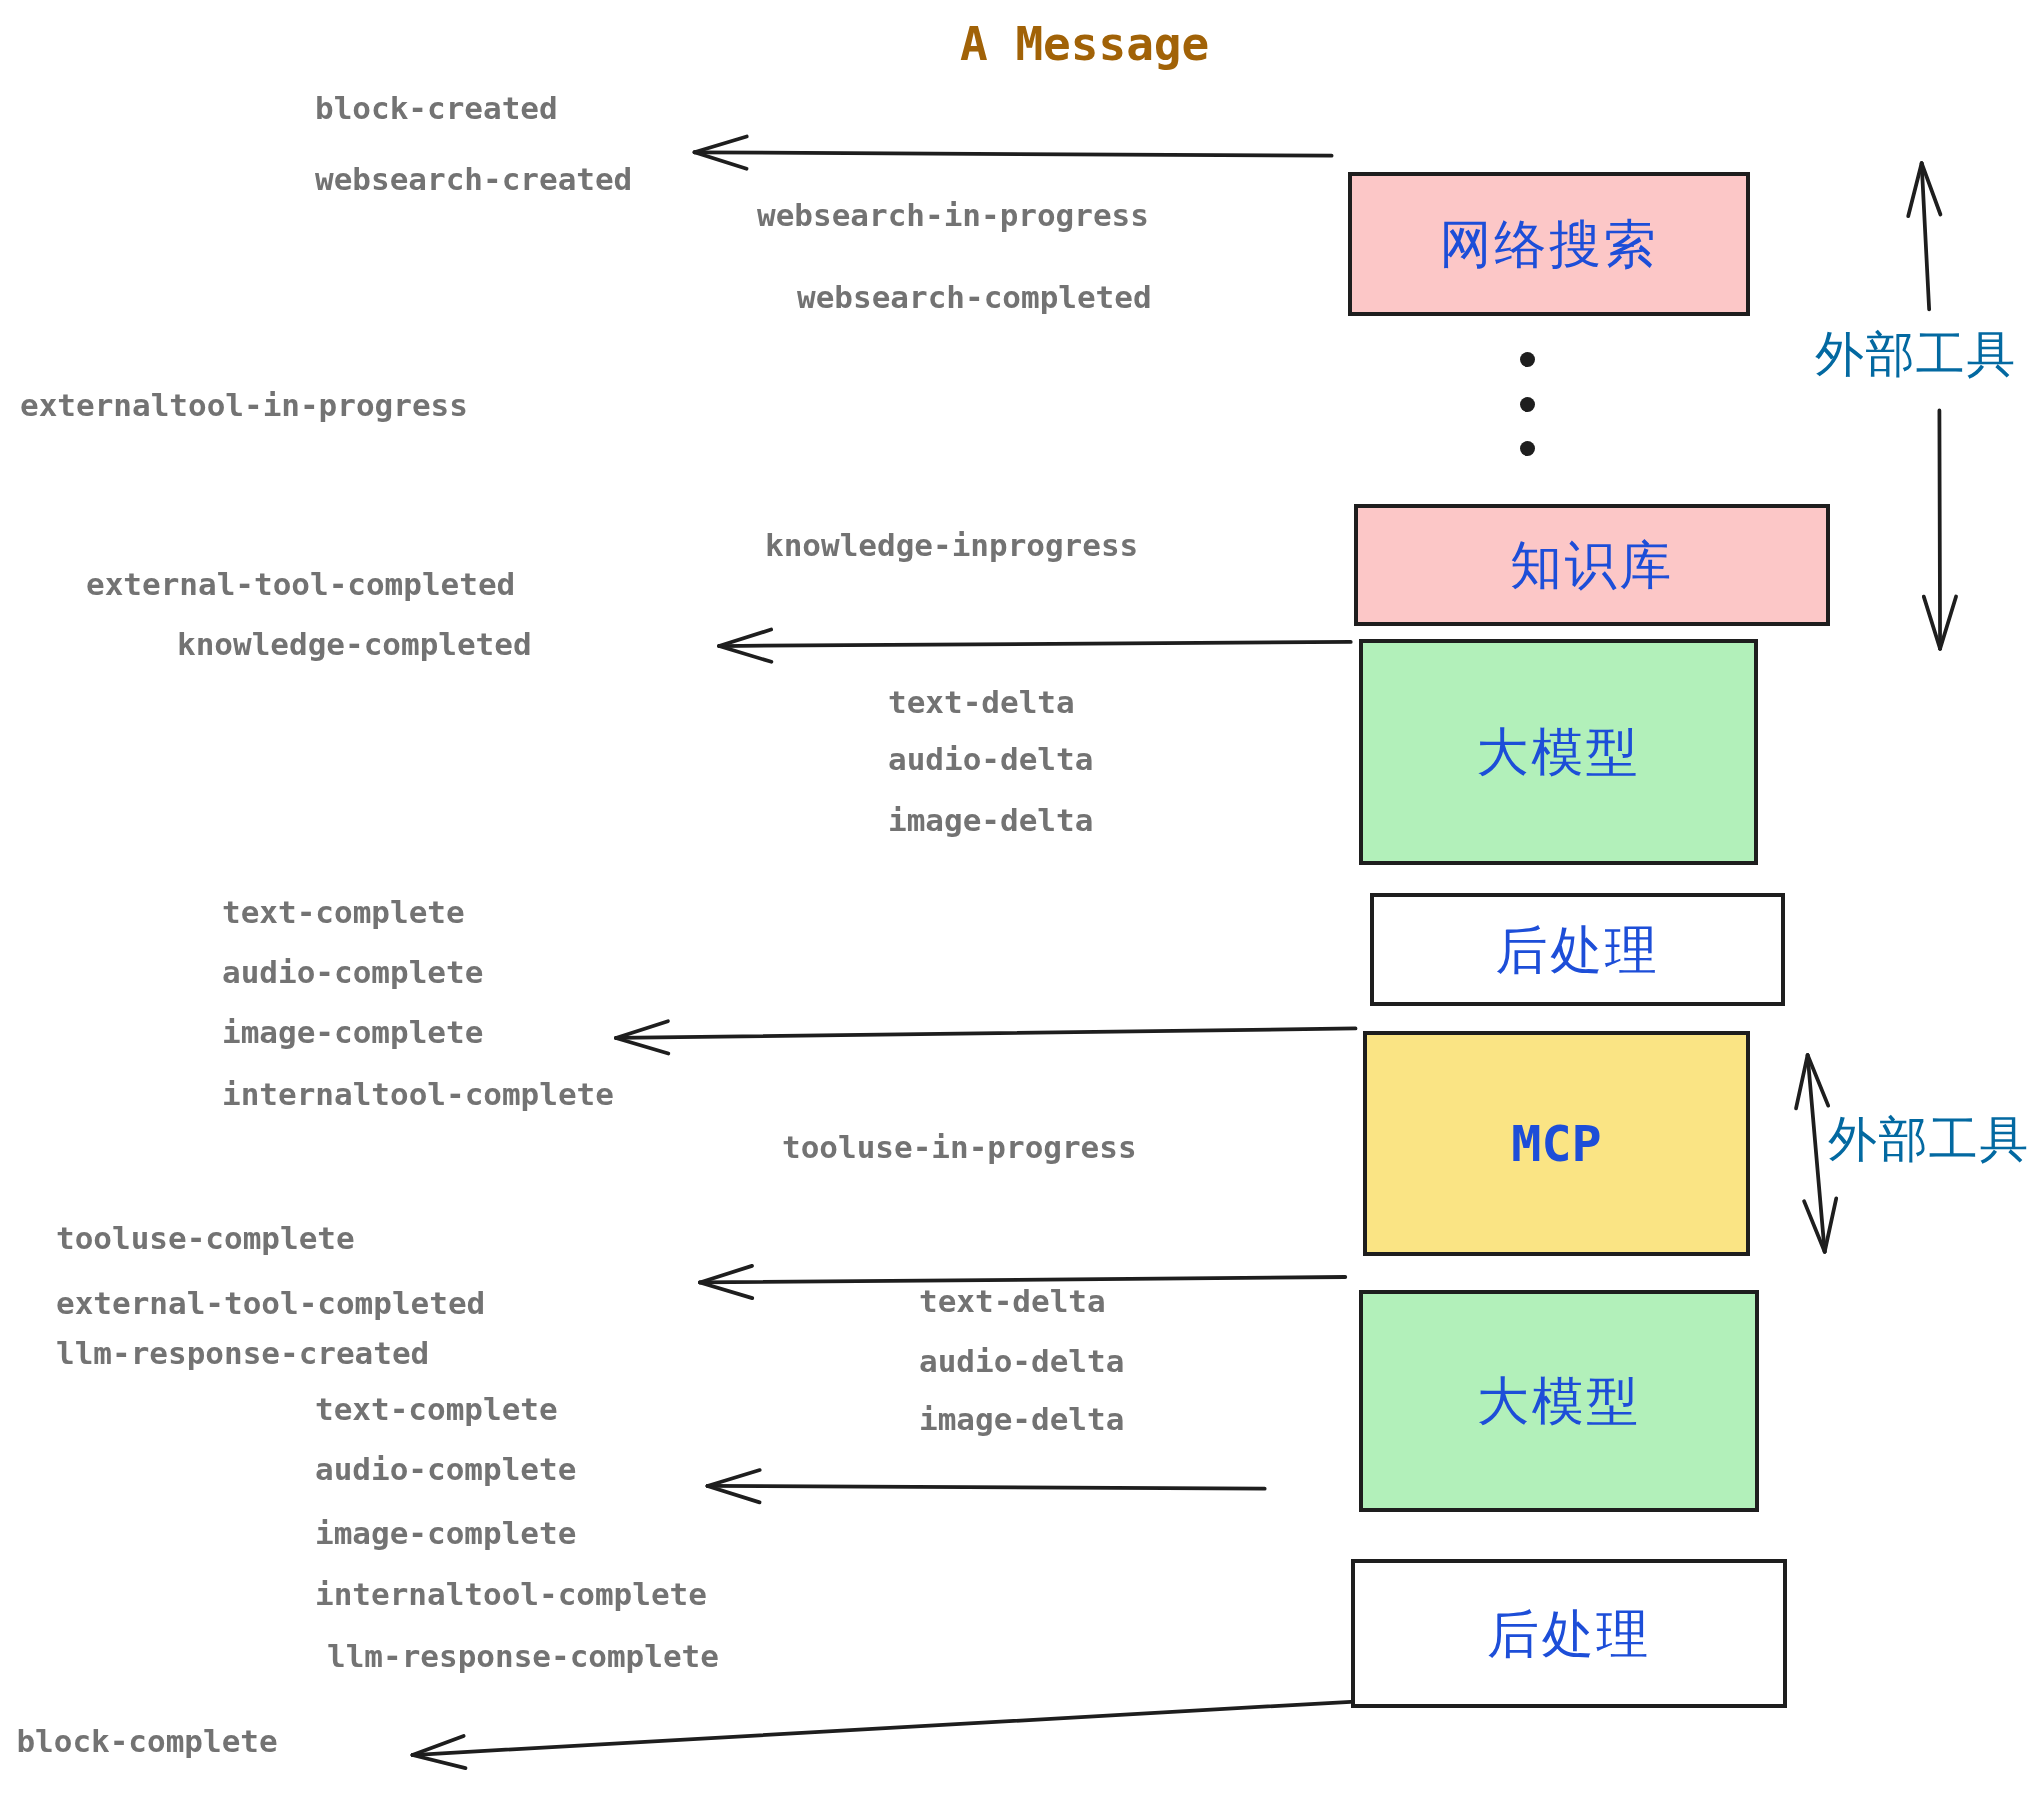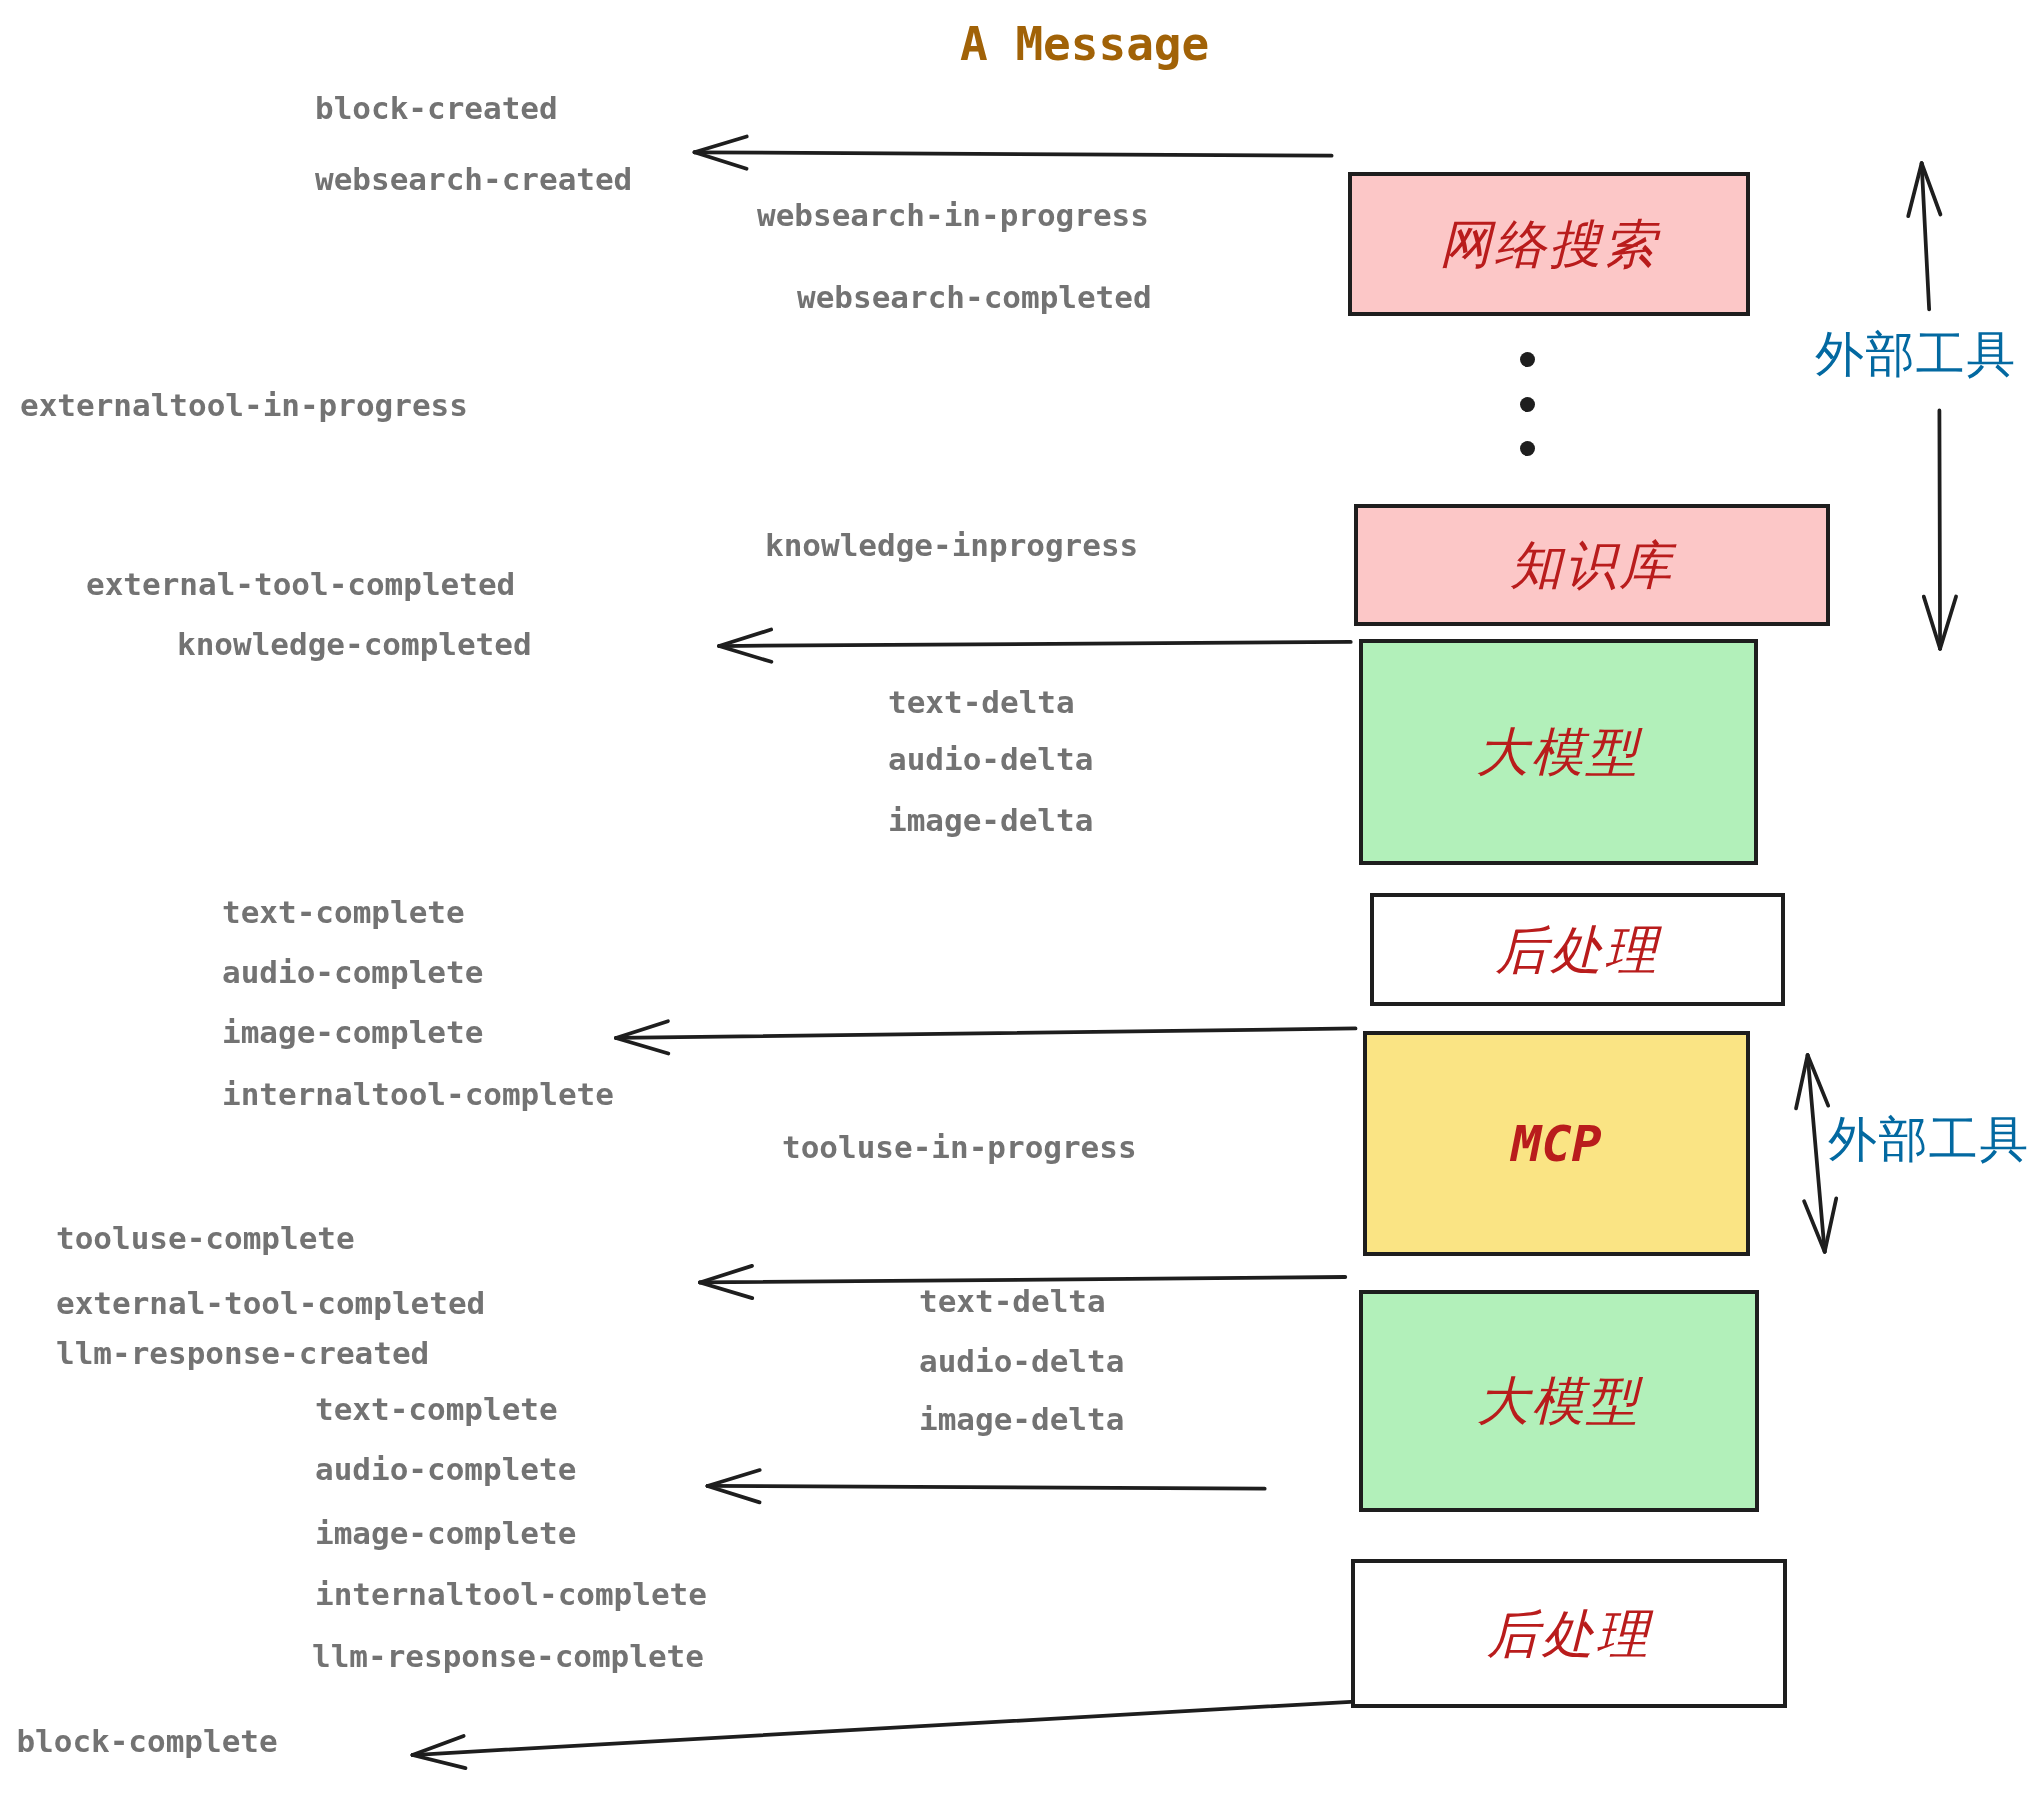--- a/index.html
+++ b/index.html
@@ -22,25 +22,24 @@
   }
   #arrow-layer{position:absolute;left:0;top:0;}
   .box{
     position:absolute;
     display:flex;align-items:center;justify-content:center;
     border:4.1px solid #1e1e1e;
     box-sizing:border-box;
   }
   .box-label{
     font-size:52px;
-    color:#b91c1c;
+    color:#1d4ed8;
     letter-spacing:2.7px;
     line-height:1;
     white-space:pre;
-    font-style:italic;
   }
   .box-label.mono{
     font-family:"DejaVu Sans Mono","Liberation Mono",monospace;
     font-weight:bold;
     font-size:50px;
     letter-spacing:0;
   }
   .evt{
     position:absolute;
     font-family:"DejaVu Sans Mono","Liberation Mono",monospace;
@@ -147,21 +146,21 @@
       <div class="evt" style="left: 56px; top: 1222px;">tooluse-complete</div>
       <div class="evt" style="left: 56px; top: 1287px;">external-tool-completed</div>
       <div class="evt" style="left: 56px; top: 1337px;">llm-response-created</div>
       <div class="evt" style="left: 919px; top: 1285px;">text-delta</div>
       <div class="evt" style="left: 919px; top: 1345px;">audio-delta</div>
       <div class="evt" style="left: 919px; top: 1403px;">image-delta</div>
       <div class="evt" style="left: 315px; top: 1393px;">text-complete</div>
       <div class="evt" style="left: 315px; top: 1453px;">audio-complete</div>
       <div class="evt" style="left: 315px; top: 1517px;">image-complete</div>
       <div class="evt" style="left: 315px; top: 1578px;">internaltool-complete</div>
-      <div class="evt" style="left: 312px; top: 1640px;">llm-response-complete</div>
+      <div class="evt" style="left: 327px; top: 1640px;">llm-response-complete</div>
       <div class="evt" style="left: 16.4px; top: 1725px;">block-complete</div>
     </div>
   <div id="side-layer">
       <div class="side-label" style="left: 1815px; top: 330px;">外部工具</div>
       <div class="side-label" style="left: 1828px; top: 1115px;">外部工具</div>
     </div>
 </div>
 
 
 </body></html>

